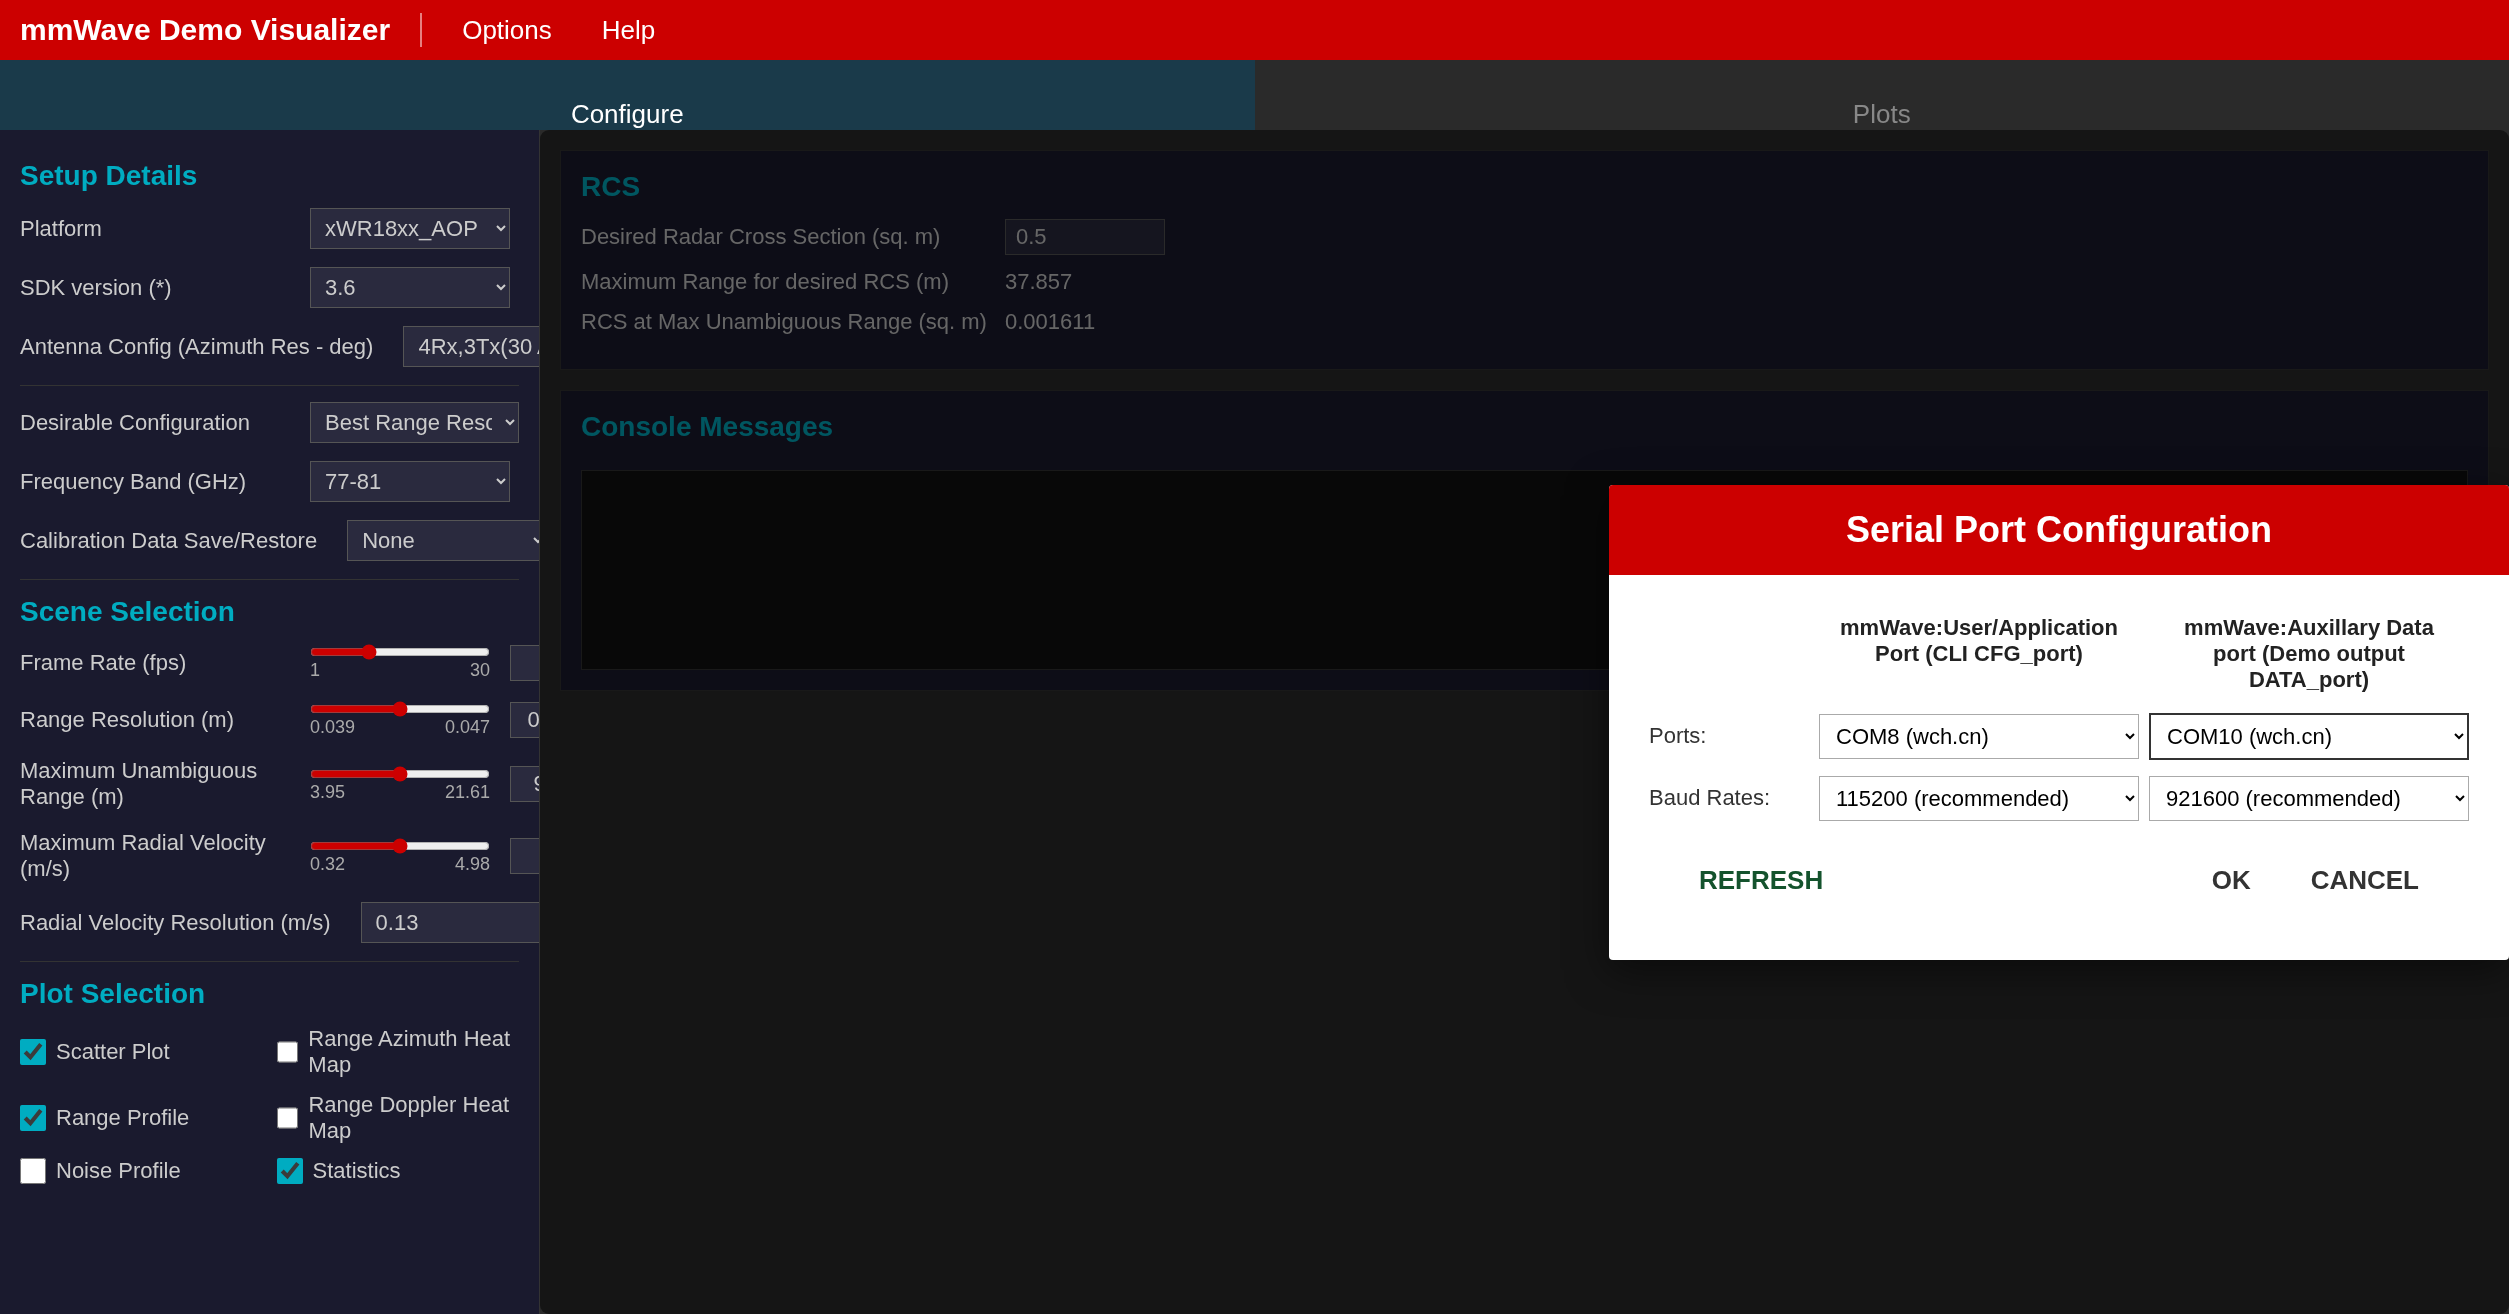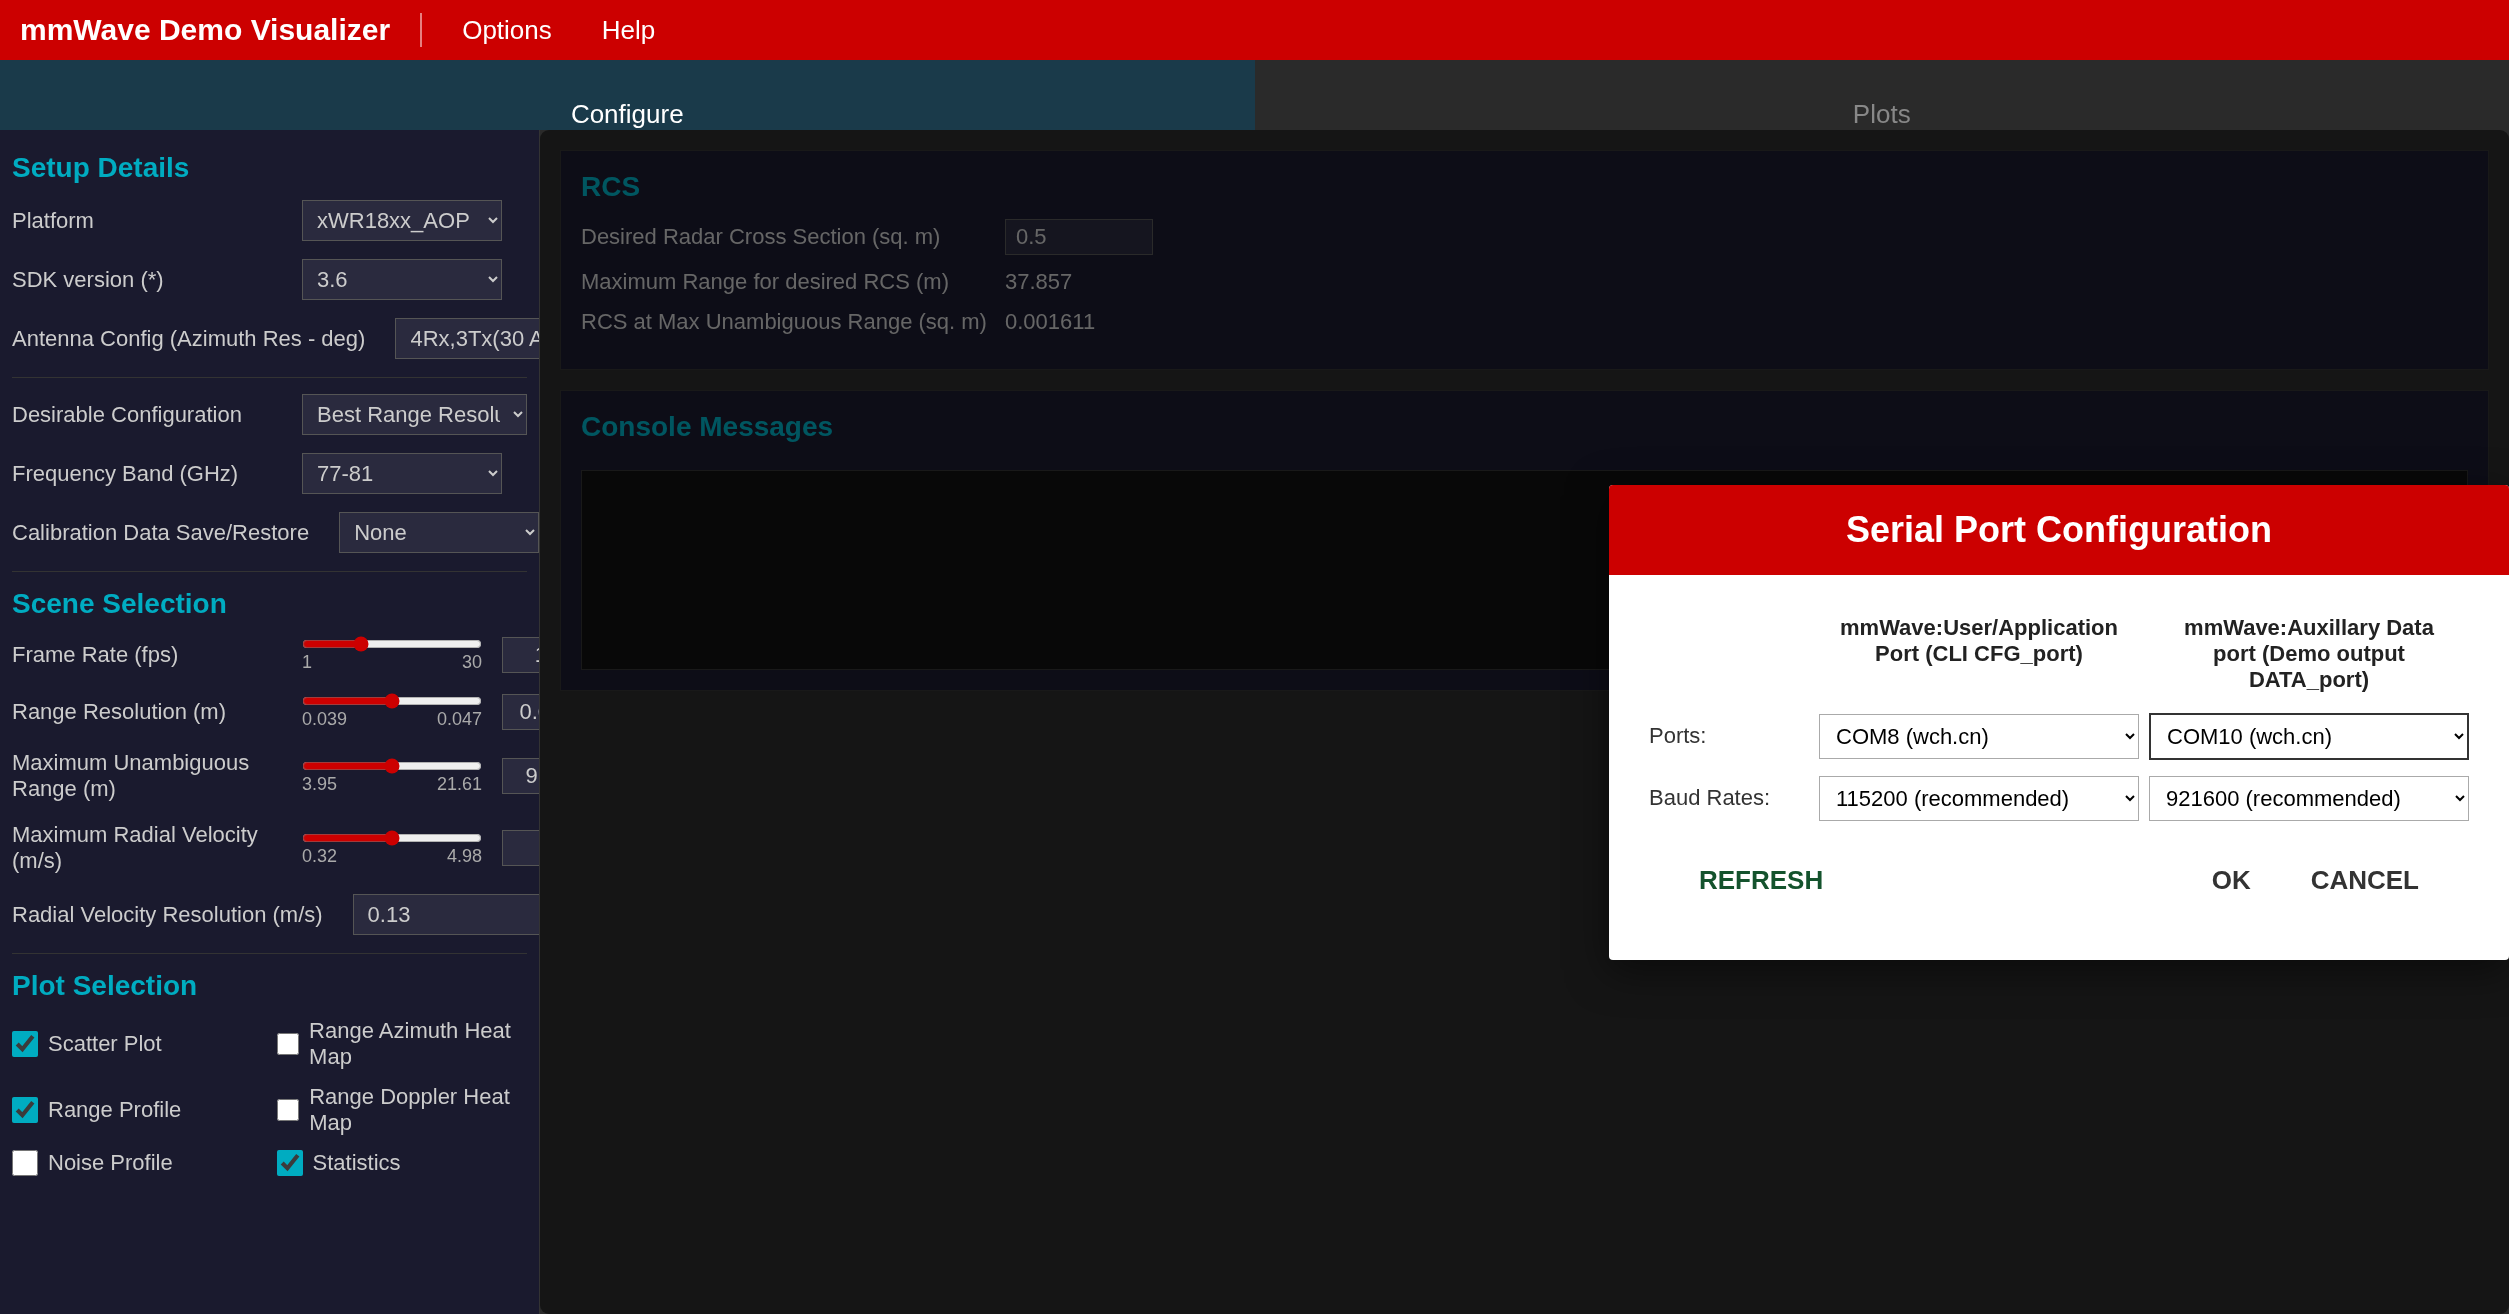--- a/index.html
+++ b/index.html
@@ -54,21 +54,21 @@
     .main-layout {
       display: flex;
       height: calc(1314px - 130px);
     }
 
     
     .left-panel {
       width: 540px;
       background: #1a1a2e;
       border-right: 1px solid #333;
-      padding: 12px;
+      padding: 20px;
       overflow-y: auto;
     }
 
     
     .section-header {
       color: #00acc1;
       font-size: 28px;
       font-weight: bold;
       margin-bottom: 16px;
       margin-top: 10px;
@@ -201,21 +201,21 @@
     .rcs-value {
       color: #ccc;
       font-size: 22px;
     }
     .rcs-input {
       background: #2a2a3e;
       border: 1px solid #555;
       color: #ccc;
       font-size: 22px;
       padding: 4px 10px;
-      width: 148px;
+      width: 160px;
     }
 
     
     .console-section {
       background: #1a1a2e;
       border: 1px solid #333;
       padding: 20px;
     }
     .console-title {
       color: #00acc1;

